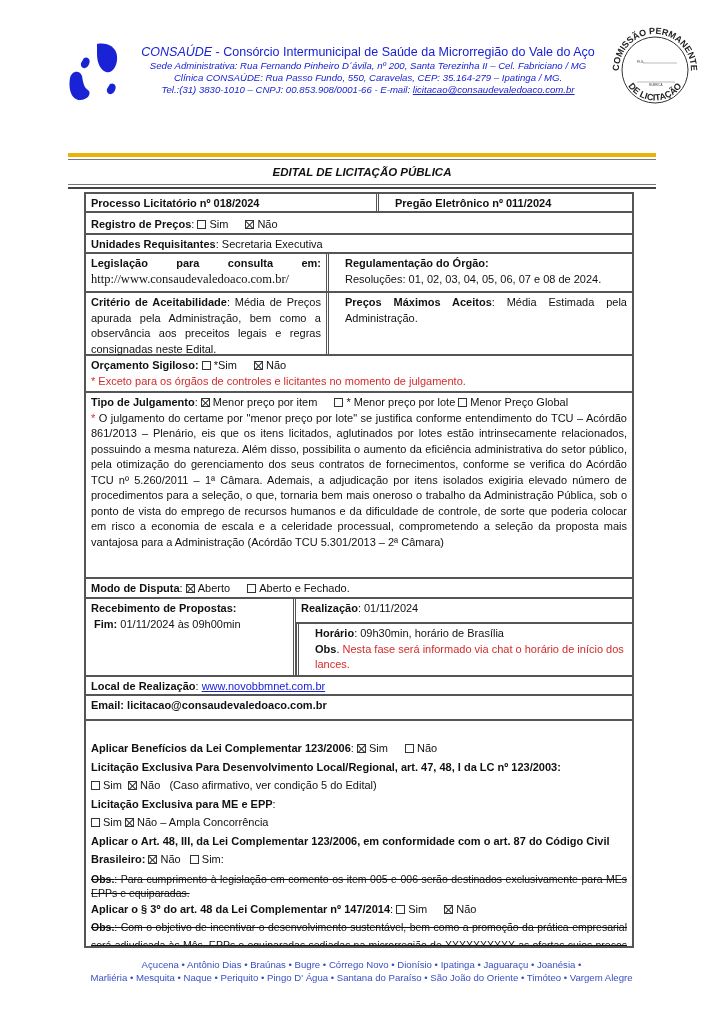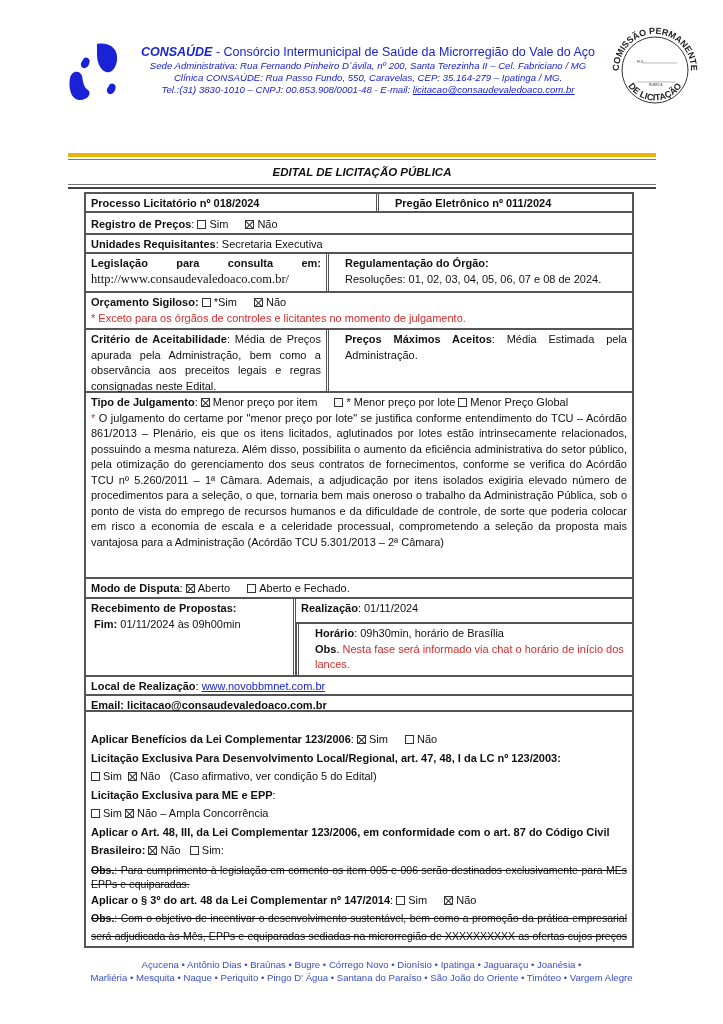--- a/index.html
+++ b/index.html
@@ -1,21 +1,21 @@
 <!DOCTYPE html>
 <html><head>
   <meta charset="utf-8">
   <style>
     html, body { margin: 0; padding: 0; background: #ffffff; }
     body { width: 723px; height: 1024px; position: relative; overflow: hidden; font-family: "Liberation Sans", sans-serif; color: #111; }
     .header { position: absolute; left: 0; top: 0; width: 723px; height: 120px; }
     .logo { position: absolute; left: 66px; top: 40px; width: 66px; height: 66px; }
     .hdr-text { position: absolute; left: 128px; top: 45px; width: 480px; text-align: center; color: #1a22d6; }
     .hdr-line1 { font-size: 12.5px; line-height: 15px; white-space: nowrap; }
-    .hdr-line1 .brand { font-weight: bold; font-style: italic; }
+    .hdr-line1 .brand { font-weight: normal; font-style: italic; }
     .hdr-line { font-size: 9.6px; line-height: 12px; white-space: nowrap; font-style: italic; }
     .hdr-line a { color: #1a22d6; text-decoration: underline; }
     .stamp { position: absolute; left: 605px; top: 18px; width: 100px; height: 100px; }
 
     .title-bar { position: absolute; left: 68px; top: 153px; width: 588px; height: 30px; border-top: 4px solid #eab308; border-bottom: 2px solid #444; }
     .title-bar::before { content: ""; position: absolute; left: 0; right: 0; top: 2px; border-top: 1px solid #777; }
     .title-bar::after { content: ""; position: absolute; left: 0; right: 0; bottom: 2px; border-bottom: 1px solid #777; }
     .title-text { text-align: center; font-weight: bold; font-style: italic; font-size: 11.5px; line-height: 30px; }
 
     .frame { position: absolute; left: 84px; top: 192px; width: 550px; height: 756px; border: 2px solid #555; box-sizing: border-box; overflow: hidden; }
@@ -42,21 +42,21 @@
   <svg class="logo" viewBox="0 0 66 66">
     <path d="M31 4 C40 2 50 6 51 16 C52 26 46 34 40 32 C34 30 31 22 31 14 Z" fill="#1a22d6"></path>
     <path d="M18 18 C22 16 26 20 22 26 C19 30 14 28 15 23 Z" fill="#1a22d6"></path>
     <path d="M4 38 C6 30 14 30 16 36 C17 42 18 48 22 50 C26 53 22 60 14 60 C6 60 2 50 4 38 Z" fill="#1a22d6"></path>
     <path d="M44 44 C48 42 52 46 48 52 C45 56 40 54 41 49 Z" fill="#1a22d6"></path>
   </svg>
   <div class="hdr-text">
     <div class="hdr-line1"><span class="brand">CONSAÚDE</span><span> - Consórcio Intermunicipal de Saúde da Microrregião do Vale do Aço</span></div>
     <div class="hdr-line">Sede Administrativa: Rua Fernando Pinheiro D´ávila, nº 200, Santa Terezinha II – Cel. Fabriciano / MG</div>
     <div class="hdr-line">Clínica CONSAÚDE: Rua Passo Fundo, 550, Caravelas, CEP: 35.164-279 – Ipatinga / MG.</div>
-    <div class="hdr-line"><span>Tel.:(31) 3830-1010 – CNPJ: 00.853.908/0001-48 - E-mail: </span><a>licitacao@consaudevaledoaco.com.br</a></div>
+    <div class="hdr-line"><span>Tel.:(31) 3830-1010 – CNPJ: 00.853.908/0001-66 - E-mail: </span><a>licitacao@consaudevaledoaco.com.br</a></div>
   </div>
   <svg class="stamp" viewBox="0 0 100 100">
     <defs>
       <path id="arcTop" d="M14 52 A36 36 0 0 1 86 52"></path>
       <path id="arcBot" d="M22 66 A32 32 0 0 0 78 66"></path>
     </defs>
     <circle cx="50" cy="52" r="33" fill="none" stroke="#333" stroke-width="1"></circle>
     <text font-size="9" font-family="Liberation Sans, sans-serif" fill="#222" font-weight="bold"><textPath href="#arcTop" startOffset="50%" text-anchor="middle">COMISSÃO PERMANENTE</textPath></text>
     <text font-size="9" font-family="Liberation Sans, sans-serif" fill="#222" font-weight="bold"><textPath href="#arcBot" startOffset="50%" text-anchor="middle">DE LICITAÇÃO</textPath></text>
     <text x="32" y="45" font-size="3.5" fill="#444" font-family="Liberation Sans, sans-serif">FLS.</text>
@@ -88,31 +88,31 @@
   <div class="row" style="height:39px">
     <div class="cell" style="width:240px">
       <div class="b" style="text-align:justify;text-align-last:justify">Legislação para consulta em:</div>
       <div class="serif">http://www.consaudevaledoaco.com.br/</div>
     </div>
     <div class="cell" style="flex:1">
       <div class="b">Regulamentação do Órgão:</div>
       <div>Resoluções: 01, 02, 03, 04, 05, 06, 07 e 08 de 2024.</div>
     </div>
   </div>
+  <div class="row" style="height:63px">
+    <div class="cell just" style="width:240px"><span class="b">Critério de Aceitabilidade</span>: <span>Média de Preços apurada pela Administração, bem como a observância aos preceitos legais e regras consignadas neste Edital.</span></div>
+    <div class="cell just" style="flex:1"><span class="b">Preços Máximos Aceitos</span>: <span>Média Estimada pela Administração.</span></div>
+  </div>
   <div class="row" style="height:37px">
     <div class="cell" style="flex:1">
       <div><span class="b">Orçamento Sigiloso:</span>
         <span class="box"></span><span>*Sim</span><span class="gap"></span>
         <span class="box checked"></span><span>Não</span></div>
       <div class="red">* Exceto para os órgãos de controles e licitantes no momento de julgamento.</div>
     </div>
-  </div>
-  <div class="row" style="height:63px">
-    <div class="cell just" style="width:240px"><span class="b">Critério de Aceitabilidade</span>: <span>Média de Preços apurada pela Administração, bem como a observância aos preceitos legais e regras consignadas neste Edital.</span></div>
-    <div class="cell just" style="flex:1"><span class="b">Preços Máximos Aceitos</span>: <span>Média Estimada pela Administração.</span></div>
   </div>
   <div class="row" style="height:186px">
     <div class="cell" style="flex:1">
       <div><span class="b">Tipo de Julgamento</span>:
         <span class="box checked"></span><span>Menor preço por item</span><span class="gap"></span>
         <span class="box"></span><span>* Menor preço por lote</span>
         <span class="box"></span><span>Menor Preço Global</span></div>
       <div class="just"><span class="red">* </span><span>O julgamento do certame por "menor preço por lote" se justifica conforme entendimento do TCU – Acórdão 861/2013 – Plenário, eis que os itens licitados, aglutinados por lotes estão intrinsecamente relacionados, possuindo a mesma natureza. Além disso, possibilita o aumento da eficiência administrativa do setor público, pela otimização do gerenciamento dos seus contratos de fornecimentos, conforme se verifica do Acórdão TCU nº 5.260/2011 – 1ª Câmara. Ademais, a adjudicação por itens isolados exigiria elevado número de procedimentos para a seleção, o que, tornaria bem mais oneroso o trabalho da Administração Pública, sob o ponto de vista do emprego de recursos humanos e da dificuldade de controle, de sorte que poderia colocar em risco a economia de escala e a celeridade processual, comprometendo a seleção da proposta mais vantajosa para a Administração (Acórdão TCU 5.301/2013 – 2ª Câmara)</span></div>
     </div>
   </div>
@@ -130,21 +130,21 @@
       <div class="cell" style="height:25px;border-bottom:2px solid #555"><span class="b">Realização</span>: <span>01/11/2024</span></div>
       <div class="cell" style="flex:1">
         <div><span class="b">Horário</span>: <span>09h30min, horário de Brasília</span></div>
         <div><span class="b">Obs</span>. <span class="red">Nesta fase será informado via chat o horário de início dos lances.</span></div>
       </div>
     </div>
   </div>
   <div class="row" style="height:19px">
     <div class="cell" style="flex:1"><span class="b">Local de Realização</span>: <a class="link">www.novobbmnet.com.br</a></div>
   </div>
-  <div class="row" style="height:16px">
+  <div class="row" style="height:25px">
     <div class="cell b" style="flex:1"><span>Email:</span> <span>licitacao@consaudevaledoaco.com.br</span></div>
   </div>
   <div class="row" style="border-bottom:none">
     <div class="cell" style="flex:1;line-height:18.5px;padding-top:18px">
       <div><span class="b">Aplicar Benefícios da Lei Complementar 123/2006</span>:
         <span class="box checked"></span><span>Sim</span><span class="gap"></span>
         <span class="box"></span><span>Não</span></div>
       <div class="b">Licitação Exclusiva Para Desenvolvimento Local/Regional, art. 47, 48, I da LC nº 123/2003:</div>
       <div><span class="box"></span><span>Sim</span>&nbsp;
         <span class="box checked"></span><span>Não</span>&nbsp;&nbsp;

